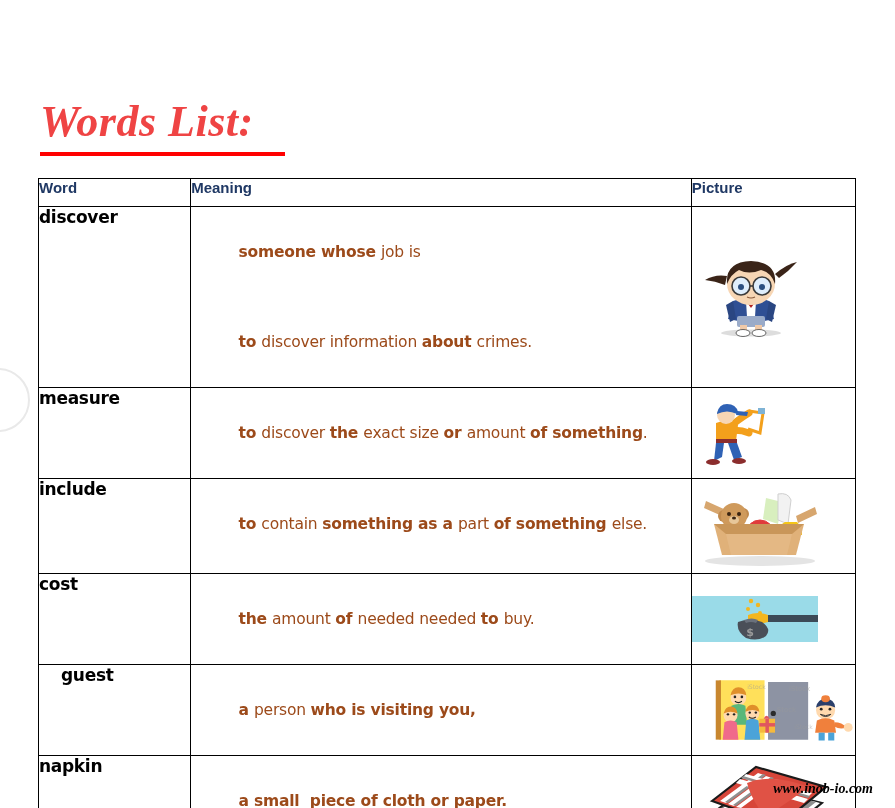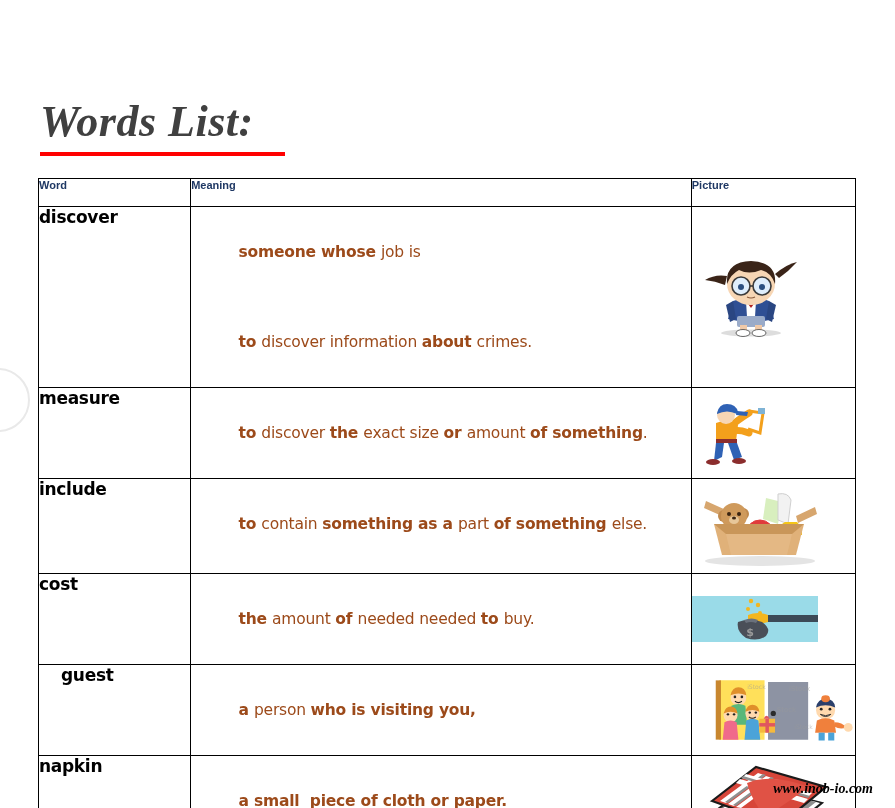--- a/index.html
+++ b/index.html
@@ -29,21 +29,21 @@
 
   .page-title {
     position: absolute;
     left: 40px;
     top: 96px;
     font-family: "Liberation Serif", "DejaVu Serif", serif;
     font-style: italic;
     font-weight: bold;
     font-size: 44px;
     line-height: 52px;
-    color: #404040;
+    color: #ef4444;
     letter-spacing: 0.5px;
   }
   .title-underline {
     position: absolute;
     left: 40px;
     top: 152px;
     width: 245px;
     height: 4px;
     background: #ff0000;
   }
@@ -61,21 +61,21 @@
     vertical-align: top;
     padding: 0;
   }
 
   .col-word   { width: 152px; }
   .col-mean   { width: 500px; }
   .col-pic    { width: 164px; }
 
   .hdr {
     height: 27px;
-    font-size: 11px;
+    font-size: 15px;
     font-weight: bold;
     color: #1f3864;
     text-align: left;
     padding: 3px 0 2px 6px;
     vertical-align: middle;
     white-space: nowrap;
   }
 
   .word-cell {
     font-family: "DejaVu Sans", sans-serif;

